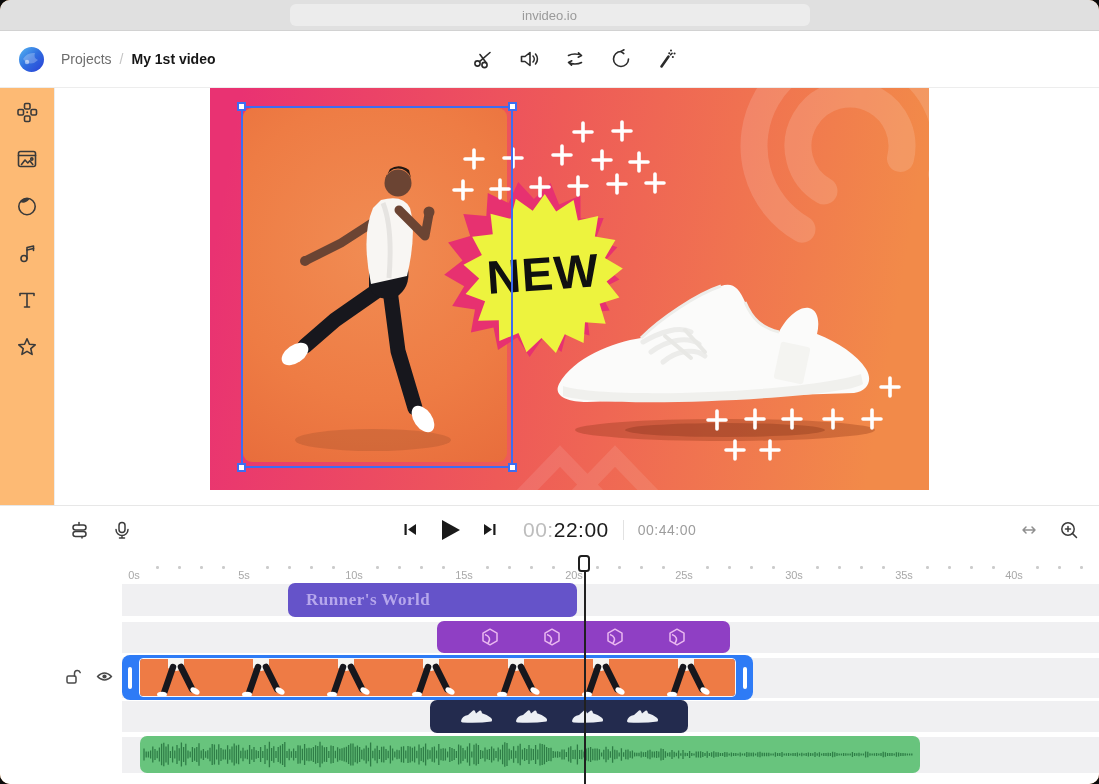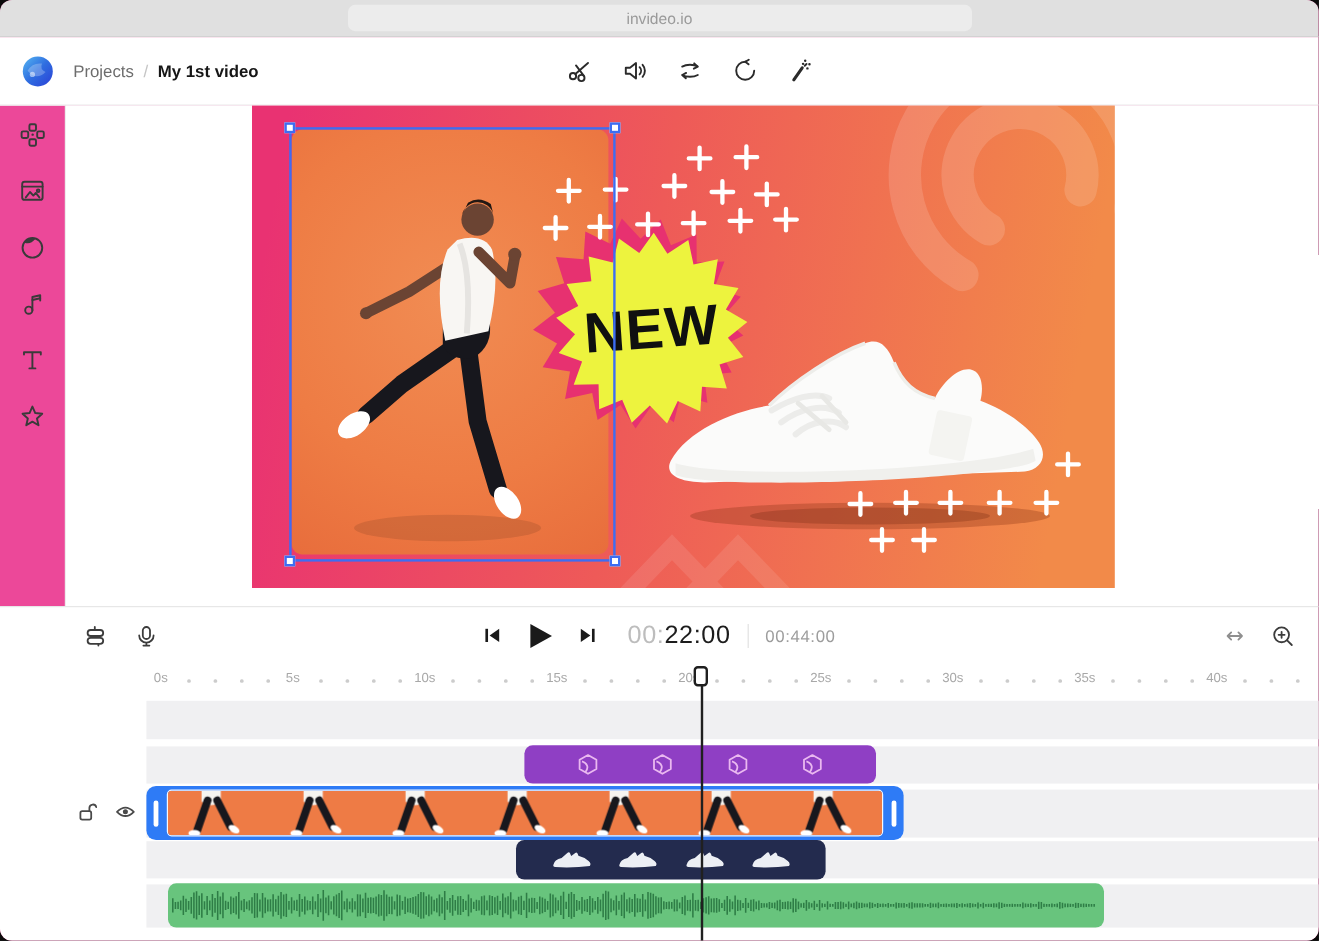--- a/index.html
+++ b/index.html
@@ -1,16 +1,16 @@
 <!DOCTYPE html>
 <html><head>
 <meta charset="utf-8">
 <style>
   html,body{margin:0;padding:0;background:#0b0b0b;font-family:"Liberation Sans",sans-serif;}
-  .window{position:relative;width:1099px;height:784px;background:#ec4899;border-radius:10px;overflow:hidden;}
+  .window{position:relative;width:1099px;height:784px;background:#fdba74;border-radius:10px;overflow:hidden;}
 
   
   .browser-bar{height:30px;background:#e0e0e0;display:flex;align-items:center;justify-content:center;border-bottom:1px solid #d2d2d2;}
   .tab-pill{width:520px;height:22px;background:#ececec;border-radius:6px;display:flex;align-items:center;justify-content:center;font-size:13px;color:#9a9a9a;}
 
   
   .header{position:relative;height:57px;background:#fff;border-bottom:1px solid #ededed;display:flex;align-items:center;padding:0 18px;box-sizing:border-box;}
   .logo{width:27px;height:27px;flex:0 0 auto;}
   .breadcrumb{margin-left:16px;font-size:14px;display:flex;gap:8px;align-items:center;}
   .bc-projects{color:#6d6d6d;}
@@ -54,21 +54,21 @@
   .transport{position:absolute;left:403px;top:0;height:47px;display:flex;align-items:center;}
   .tbtn{cursor:pointer;display:flex;align-items:center;}
   .tbtn svg{fill:#1a1a1a;stroke:none;}
   .time-display{margin-left:26px;font-size:21px;letter-spacing:.5px;display:flex;align-items:center;}
   .time-prefix{color:#bdbdbd;}
   .time-main{color:#1c1c1c;font-weight:400;}
   .time-div{width:1px;height:20px;background:#e2e2e2;margin:0 14px;}
   .time-total{font-size:14px;color:#9d9d9d;letter-spacing:.5px;}
 
   .ruler{position:relative;height:26px;}
-  .ruler .rlabel{position:absolute;top:6px;transform:translateX(-50%);font-size:11px;color:#a8a8a8;}
+  .ruler .rlabel{position:absolute;top:16px;transform:translateX(-50%);font-size:11px;color:#a8a8a8;}
   .ruler .rdot{position:absolute;top:13px;width:2.5px;height:2.5px;border-radius:50%;background:#cccccc;}
 
   .tracks{position:relative;height:207px;}
   .trow{position:absolute;left:122px;right:0;background:#f0f0f2;}
   .row-text{top:5px;height:32px;}
   .row-elem{top:43px;height:31px;}
   .row-video{top:79px;height:40px;}
   .row-sticker{top:122px;height:31px;}
   .row-audio{top:158px;height:36px;}
 
@@ -413,20 +413,23 @@
         <span class="rdot" style="left: 1080px;"></span>
       </div>
 
     <div class="tracks">
       <div class="trow row-text"></div>
       <div class="trow row-elem"></div>
       <div class="trow row-video"></div>
       <div class="trow row-sticker"></div>
       <div class="trow row-audio"></div>
 
+      <div class="bar-text">
+        <span>Runner's World</span>
+      </div>
 
       <div class="bar-elem">
         <span class="cube"><svg viewBox="0 0 20 20">
               <polygon points="10,2.2 17,6.2 17,13.8 10,17.8 3,13.8 3,6.2"></polygon>
               <path d="M5,7.5 C9.5,9 11,12.5 7.8,16.5"></path>
             </svg></span>
         <span class="cube"><svg viewBox="0 0 20 20">
               <polygon points="10,2.2 17,6.2 17,13.8 10,17.8 3,13.8 3,6.2"></polygon>
               <path d="M5,7.5 C9.5,9 11,12.5 7.8,16.5"></path>
             </svg></span>

